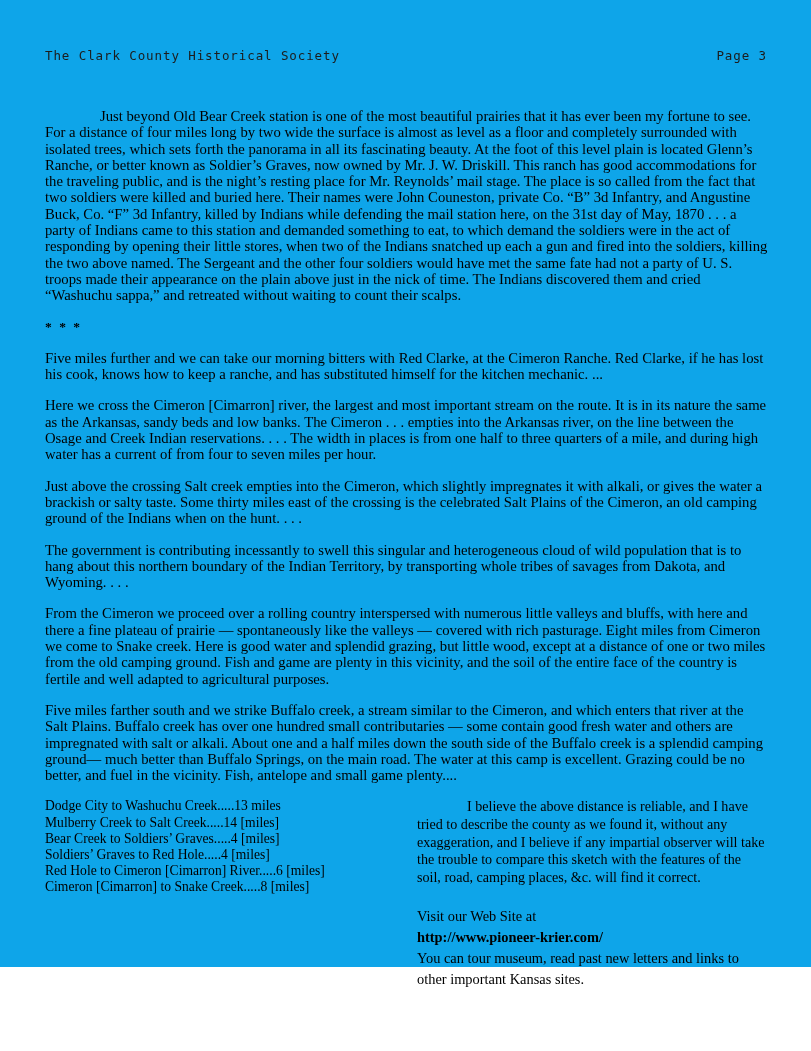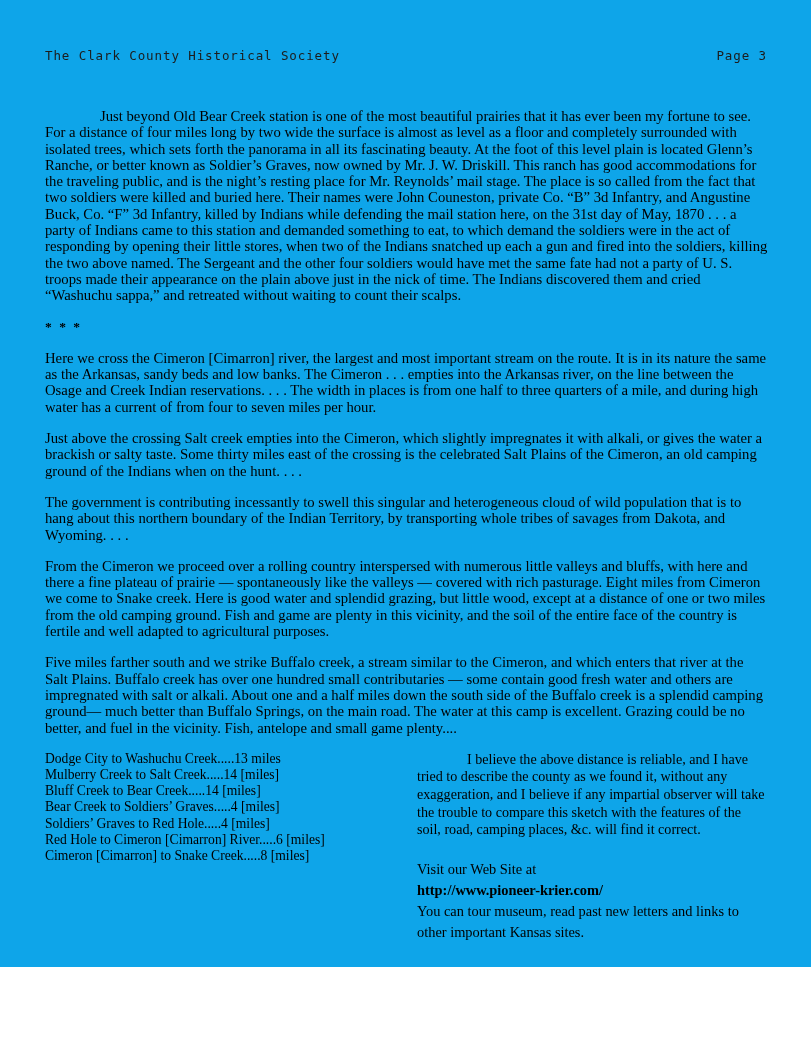--- a/index.html
+++ b/index.html
@@ -82,32 +82,32 @@
   <div class="hdr">
     <span>The Clark County Historical Society</span>
     <span>Page 3</span>
   </div>
 
   <div class="content">
     <p class="lead">Just beyond Old Bear Creek station is one of the most beautiful prairies that it has ever been my fortune to see. For a distance of four miles long by two wide the surface is almost as level as a floor and completely surrounded with isolated trees, which sets forth the panorama in all its fascinating beauty. At the foot of this level plain is located Glenn’s Ranche, or better known as Soldier’s Graves, now owned by Mr. J. W. Driskill. This ranch has good accommodations for the traveling public, and is the night’s resting place for Mr. Reynolds’ mail stage. The place is so called from the fact that two soldiers were killed and buried here. Their names were John Couneston, private Co. “B” 3d Infantry, and Angustine Buck, Co. “F” 3d Infantry, killed by Indians while defending the mail station here, on the 31st day of May, 1870 . . . a party of Indians came to this station and demanded something to eat, to which demand the soldiers were in the act of responding by opening their little stores, when two of the Indians snatched up each a gun and fired into the soldiers, killing the two above named. The Sergeant and the other four soldiers would have met the same fate had not a party of U. S. troops made their appearance on the plain above just in the nick of time. The Indians discovered them and cried “Washuchu sappa,” and retreated without waiting to count their scalps.</p>
 
     <p class="divider">* * *</p>
 
+    <p>Five miles further and we can take our morning bitters with Red Clarke, at the Cimeron Ranche. Red Clarke, if he has lost his cook, knows how to keep a ranche, and has substituted himself for the kitchen mechanic. ...</p>
     <p>Here we cross the Cimeron [Cimarron] river, the largest and most important stream on the route. It is in its nature the same as the Arkansas, sandy beds and low banks. The Cimeron . . . empties into the Arkansas river, on the line between the Osage and Creek Indian reservations. . . . The width in places is from one half to three quarters of a mile, and during high water has a current of from four to seven miles per hour.</p>
     <p>Just above the crossing Salt creek empties into the Cimeron, which slightly impregnates it with alkali, or gives the water a brackish or salty taste. Some thirty miles east of the crossing is the celebrated Salt Plains of the Cimeron, an old camping ground of the Indians when on the hunt. . . .</p>
     <p>The government is contributing incessantly to swell this singular and heterogeneous cloud of wild population that is to hang about this northern boundary of the Indian Territory, by transporting whole tribes of savages from Dakota, and Wyoming. . . .</p>
     <p>From the Cimeron we proceed over a rolling country interspersed with numerous little valleys and bluffs, with here and there a fine plateau of prairie — spontaneously like the valleys — covered with rich pasturage. Eight miles from Cimeron we come to Snake creek. Here is good water and splendid grazing, but little wood, except at a distance of one or two miles from the old camping ground. Fish and game are plenty in this vicinity, and the soil of the entire face of the country is fertile and well adapted to agricultural purposes.</p>
     <p>Five miles farther south and we strike Buffalo creek, a stream similar to the Cimeron, and which enters that river at the Salt Plains. Buffalo creek has over one hundred small contributaries — some contain good fresh water and others are impregnated with salt or alkali. About one and a half miles down the south side of the Buffalo creek is a splendid camping ground— much better than Buffalo Springs, on the main road. The water at this camp is excellent. Grazing could be no better, and fuel in the vicinity. Fish, antelope and small game plenty....</p>
 
     <div class="cols">
 
       <div class="col-left">
         <div class="dist-line">Dodge City to Washuchu Creek.....13 miles</div>
         <div class="dist-line">Mulberry Creek to Salt Creek.....14 [miles]</div>
-        <div class="dist-line">Bluff Creek to Bear Creek.....14 [miles]</div>
         <div class="dist-line">Bear Creek to Soldiers’ Graves.....4 [miles]</div>
         <div class="dist-line">Soldiers’ Graves to Red Hole.....4 [miles]</div>
         <div class="dist-line">Red Hole to Cimeron [Cimarron] River.....6 [miles]</div>
         <div class="dist-line">Cimeron [Cimarron] to Snake Creek.....8 [miles]</div>
       </div>
 
       <div class="col-right">
         <p class="closing-par">I believe the above distance is reliable, and I have tried to describe the county as we found it, without any exaggeration, and I believe if any impartial observer will take the trouble to compare this sketch with the features of the soil, road, camping places, &amp;c. will find it correct.</p>
 
         <div class="web-block">

